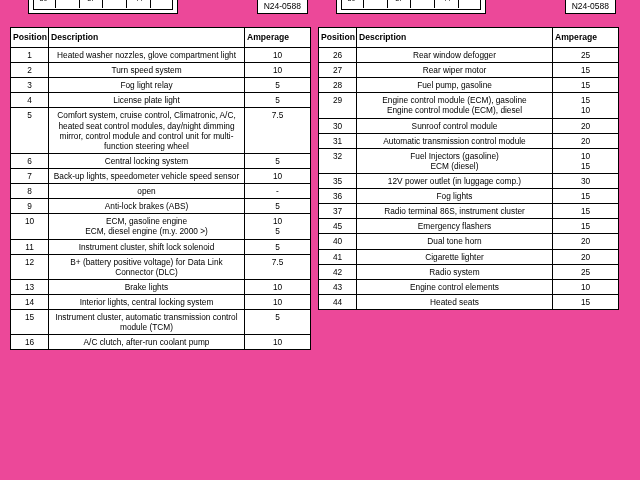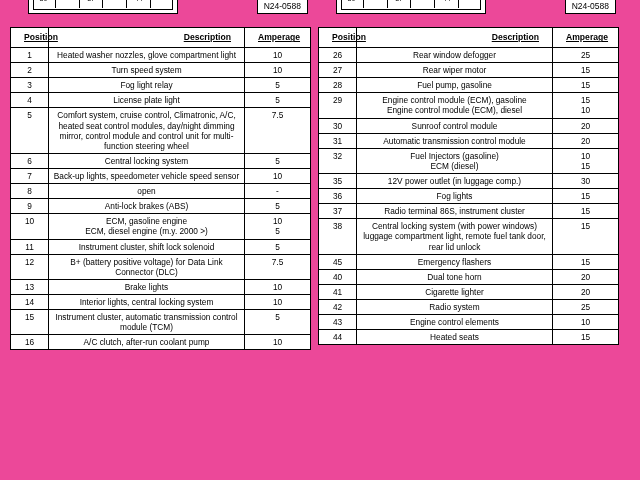--- a/index.html
+++ b/index.html
@@ -86,25 +86,24 @@
   table.fuse th, table.fuse td {
     border: 1px solid #000;
     font-size: 8.3px;
     line-height: 1.22;
     padding: 2px 3px;
     vertical-align: top;
   }
   table.fuse th {
     font-size: 8.6px;
     font-weight: bold;
-    text-align: right;
+    text-align: left;
     vertical-align: middle;
     height: 17px;
-    padding: 1px 13px;
-    text-decoration: underline;
+    padding: 1px 2px;
   }
   col.c-pos { width: 38px; }
   col.c-desc { width: 196px; }
   col.c-amp { width: 66px; }
   td.pos {
     text-align: center;
     vertical-align: middle;
     font-size: 8.3px;
   }
   td.desc { text-align: center; }
@@ -320,25 +319,20 @@
               <td class="pos">36</td>
               <td class="desc">Fog lights</td>
               <td class="amp">15</td>
             </tr>
             <tr>
               <td class="pos">37</td>
               <td class="desc">Radio terminal 86S, instrument cluster</td>
               <td class="amp">15</td>
             </tr>
             <tr>
-              <td class="pos">38</td>
-              <td class="desc">Central locking system (with power windows) luggage compartment light, remote fuel tank door, rear lid unlock</td>
-              <td class="amp">15</td>
-            </tr>
-            <tr>
               <td class="pos">45</td>
               <td class="desc">Emergency flashers</td>
               <td class="amp">15</td>
             </tr>
             <tr>
               <td class="pos">40</td>
               <td class="desc">Dual tone horn</td>
               <td class="amp">20</td>
             </tr>
             <tr>

